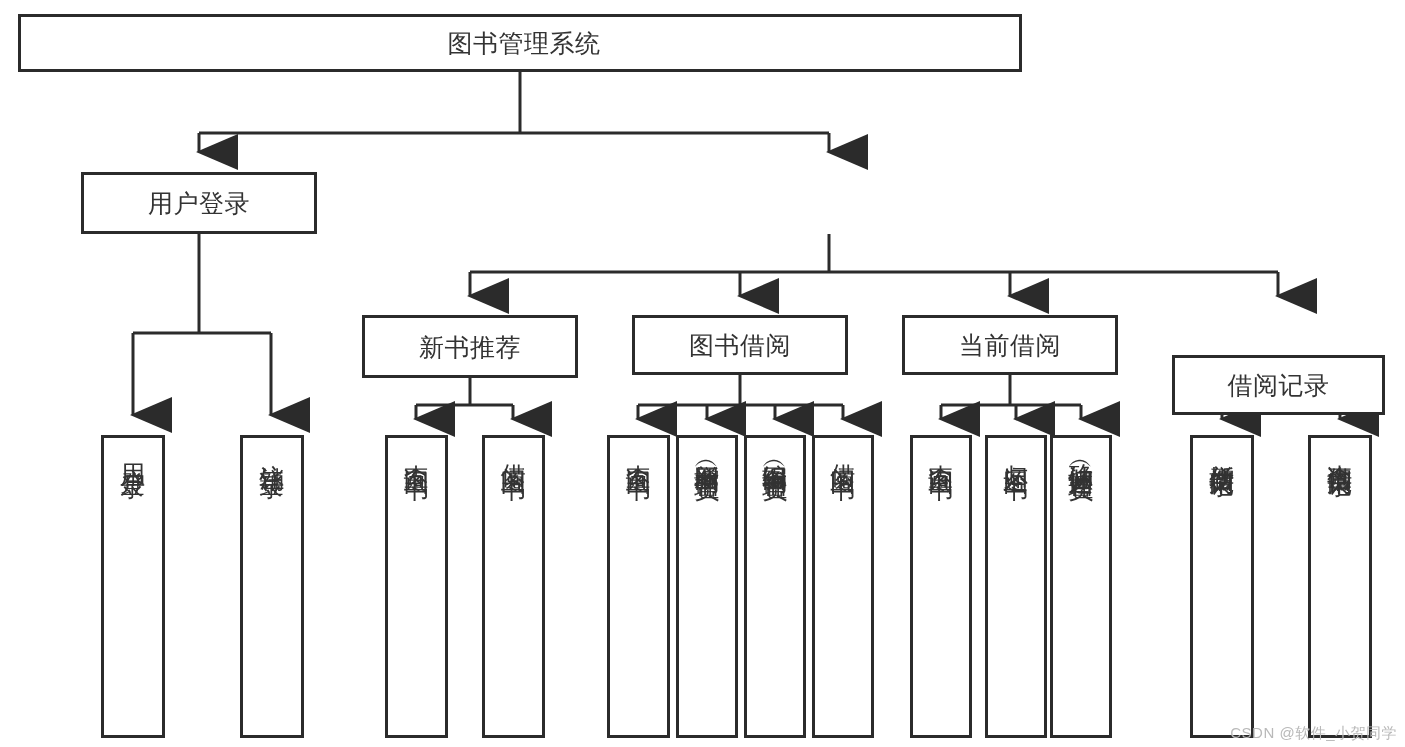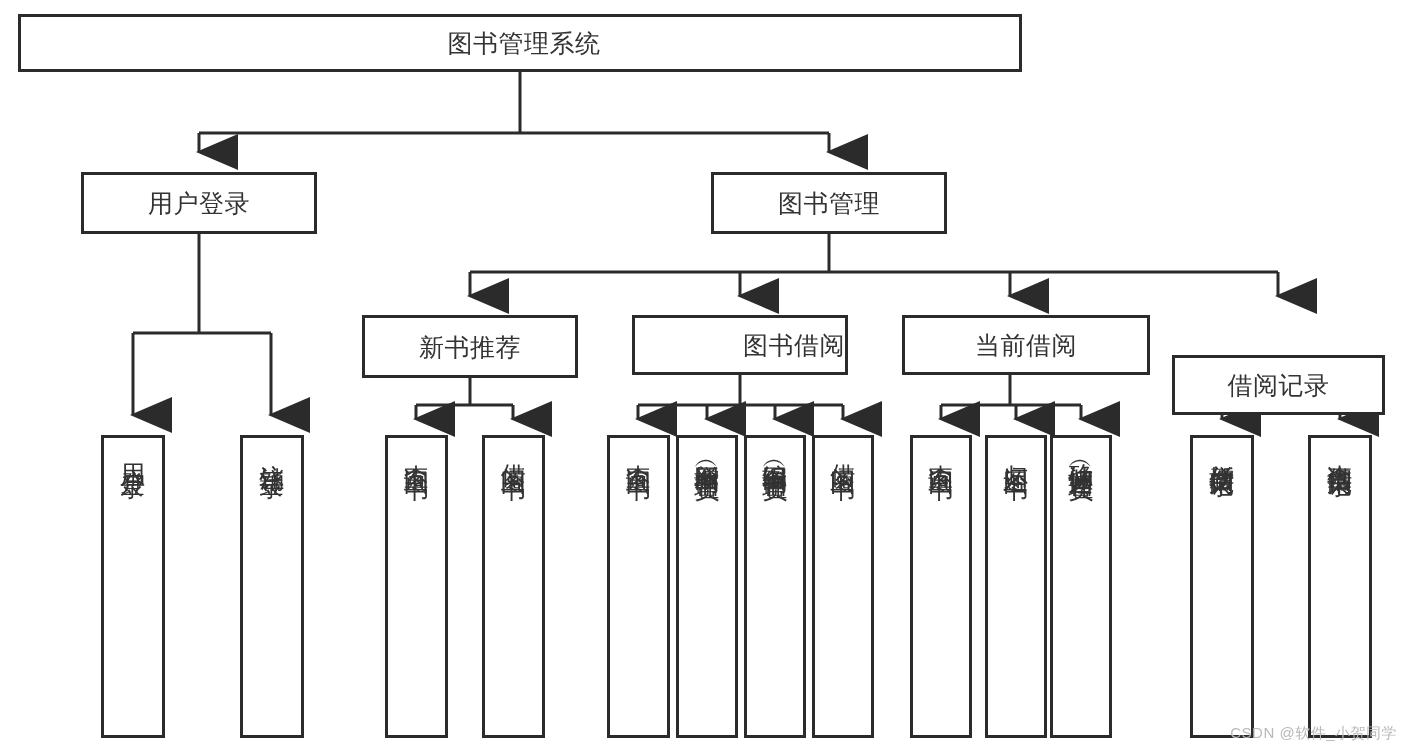--- a/index.html
+++ b/index.html
@@ -136,31 +136,28 @@
     </g>
   </svg>
 
   <div class="node root horizontal" id="n-root" style="left: 18px; top: 14px; width: 1004px; height: 58px;">
     <span class="label">图书管理系统</span>
   </div>
 
   <div class="node horizontal" id="n-l2-0" style="left: 81px; top: 172px; width: 236px; height: 62px;">
     <span class="label">用户登录</span>
   </div>
-  <div class="node horizontal" id="n-l2-1" style="left: 711px; top: 172px; width: 236px; height: 62px;">
-    <span class="label">图书管理</span>
-  </div>
 
   <div class="node horizontal" id="n-l3-0" style="left: 362px; top: 315px; width: 216px; height: 63px;">
     <span class="label">新书推荐</span>
   </div>
-  <div class="node horizontal" id="n-l3-1" style="left: 632px; top: 315px; width: 216px; height: 60px; justify-content: flex-end;">
+  <div class="node horizontal" id="n-l3-1" style="left: 632px; top: 315px; width: 216px; height: 60px;">
     <span class="label">图书借阅</span>
   </div>
-  <div class="node horizontal" id="n-l3-2" style="left: 902px; top: 315px; width: 248px; height: 60px;">
+  <div class="node horizontal" id="n-l3-2" style="left: 902px; top: 315px; width: 216px; height: 60px;">
     <span class="label">当前借阅</span>
   </div>
   <div class="node horizontal" id="n-l3-3" style="left: 1172px; top: 315px; width: 213px; height: 60px; margin-top: 40px;">
     <span class="label">借阅记录</span>
   </div>
 
   <div class="node vertical" id="n-lf-0" style="left: 101px; top: 435px; width: 64px; height: 303px;">
     <span class="label">用户登录</span>
   </div>
   <div class="node vertical" id="n-lf-1" style="left: 240px; top: 435px; width: 64px; height: 303px;">

